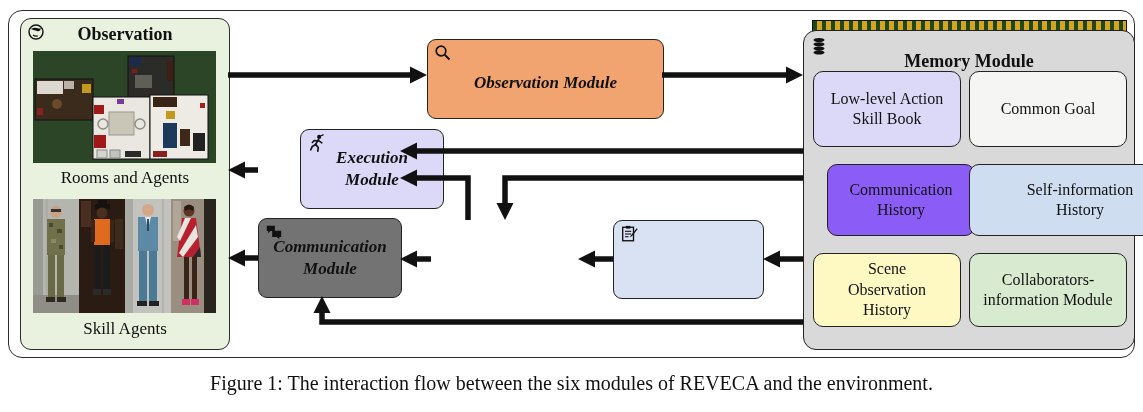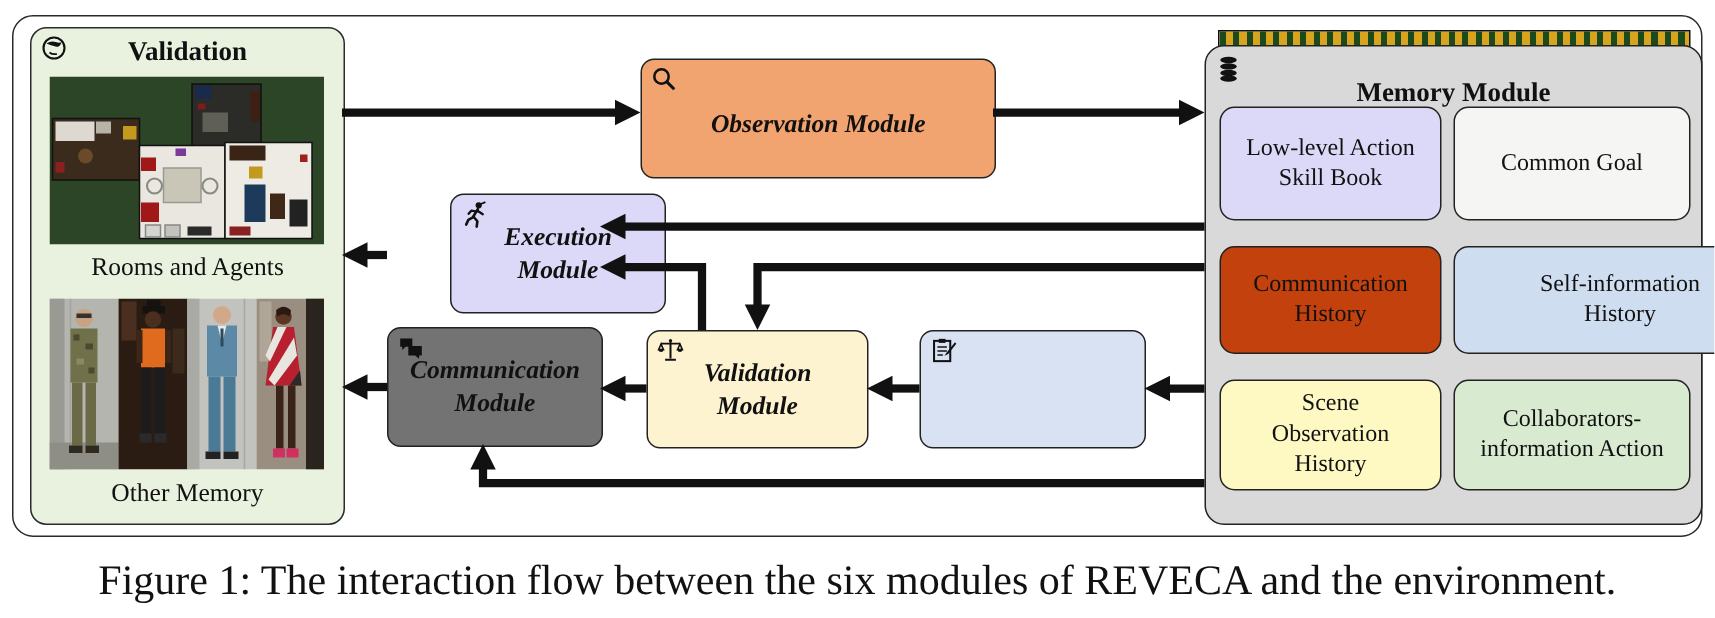--- a/index.html
+++ b/index.html
@@ -23,39 +23,39 @@
   
   #memory{left:803px;top:30px;width:330px;height:318px;border:1.8px solid #222;border-radius:13px;}
   #memory .title{width:100%;text-align:center;font-weight:bold;font-size:18px;margin-top:20px;}
   #ramstrip{left:812px;top:20px;width:313px;height:12px;border:1.6px solid #111;
     background:repeating-linear-gradient(90deg,#1d4a1d 0 4px,#d8a31f 4px 9px);}
   .mem-item{border:1.4px solid #222;border-radius:10px;display:flex;align-items:center;justify-content:center;text-align:center;}
   .mem-label{font-size:16px;line-height:1.28;}
   .mem-c1 .mem-label{max-width:114px;}
   .mem-c2 .mem-label{max-width:132px;}
   
-  #caption{left:0;top:372px;width:1143px;text-align:center;font-size:28px;}
+  #caption{left:0;top:372px;width:1143px;text-align:center;font-size:20px;}
   svg{display:block;}
 </style>
 </head>
 <body>
 
 <div id="canvas">
 
   <div id="frame" class="abs"></div>
 
   <div id="env" class="abs" style="background-color: rgb(232, 242, 223);">
     <span class="corner-icon">
       <svg width="18" height="18" viewBox="0 0 18 18">
         <circle cx="9" cy="9" r="7" fill="none" stroke="#111" stroke-width="1.4"></circle>
         <path d="M4 6 q3 -2 6 -1 q3 1 4 0 q-1 4 -4 3 q-4 -1 -6 -2 z" fill="#111"></path>
         <path d="M6 12 q2 1.5 5 1" stroke="#111" stroke-width="1.1" fill="none"></path>
       </svg>
     </span>
-    <div class="title">Validation</div>
+    <div class="title">Observation</div>
 
     <div class="abs" style="left:12px;top:32px;width:183px;height:112px;">
       <svg width="183" height="112" viewBox="0 0 183 112">
         <rect x="0" y="0" width="183" height="112" fill="#2c4526"></rect>
 
         <rect x="95" y="5" width="46" height="42" fill="#2b2b27" stroke="#111" stroke-width="1"></rect>
         <rect x="97" y="6" width="11" height="9" fill="#1a2a4a"></rect>
         <rect x="99" y="18" width="5" height="4" fill="#7c1d1d"></rect>
         <rect x="102" y="24" width="17" height="13" fill="#8a8a82" opacity="0.55"></rect>
         <rect x="134" y="10" width="6" height="20" fill="#3d1f14"></rect>
@@ -143,21 +143,21 @@
         <polygon points="149,19 163,19 168,58 144,58" fill="#b82030"></polygon>
         <polygon points="152,19 158,19 147,42 144,38" fill="#e8e4de"></polygon>
         <polygon points="163,26 165,38 150,58 146,54" fill="#e8e4de"></polygon>
         <polygon points="167,48 168,58 160,58" fill="#2a2a2a"></polygon>
         <rect x="151" y="58" width="5" height="42" fill="#3a2318"></rect>
         <rect x="159" y="58" width="5" height="42" fill="#3a2318"></rect>
         <rect x="149" y="100" width="8" height="6" fill="#d03060"></rect>
           <rect x="158" y="100" width="8" height="6" fill="#d03060"></rect>
       </svg>
     </div>
-    <div class="abs env-label" style="top:300px;">Other Memory</div>
+    <div class="abs env-label" style="top:300px;">Skill Agents</div>
   </div>
 
   <div class="abs module" style="left: 427px; top: 39px; width: 235px; height: 78px; background-color: rgb(242, 164, 112);">
     <span class="corner-icon">
       <svg width="18" height="18" viewBox="0 0 18 18">
         <circle cx="7" cy="7" r="4.8" fill="none" stroke="#111" stroke-width="1.7"></circle>
         <line x1="10.6" y1="10.6" x2="15.5" y2="15.5" stroke="#111" stroke-width="2"></line>
       </svg>
     </span>
     <div class="mod-label" style="margin-top:8px;">Observation Module</div>
@@ -181,35 +181,20 @@
     <span class="corner-icon">
       <svg width="18" height="18" viewBox="0 0 20 20">
         <path d="M2 3 h9 v6 h-5 l-2.5 2.5 v-2.5 h-1.5 Z" fill="#111"></path>
         <path d="M8 8.5 h10 v7 h-2 v2.5 l-3 -2.5 h-5 Z" fill="#111"></path>
         <rect x="8.8" y="9.3" width="8.4" height="5.4" fill="#111"></rect>
       </svg>
     </span>
     <div class="mod-label wide">Communication Module</div>
   </div>
 
-  <div class="abs module" style="left: 431px; top: 220px; width: 146px; height: 77px; background-color: rgb(253, 243, 208);">
-    <span class="corner-icon">
-      <svg width="18" height="18" viewBox="0 0 20 20">
-        <line x1="10" y1="2.5" x2="10" y2="15.5" stroke="#111" stroke-width="1.5"></line>
-        <line x1="6" y1="16.5" x2="14" y2="16.5" stroke="#111" stroke-width="1.5"></line>
-        <line x1="3" y1="4.5" x2="17" y2="4.5" stroke="#111" stroke-width="1.4"></line>
-        <circle cx="10" cy="2.3" r="1.2" fill="#111"></circle>
-        <path d="M3 4.8 L1.2 9 h3.6 Z" fill="none" stroke="#111" stroke-width="1.2"></path>
-        <path d="M1.2 9 a1.8 1.8 0 0 0 3.6 0" fill="#111"></path>
-        <path d="M17 4.8 L15.2 9 h3.6 Z" fill="none" stroke="#111" stroke-width="1.2"></path>
-        <path d="M15.2 9 a1.8 1.8 0 0 0 3.6 0" fill="#111"></path>
-      </svg>
-    </span>
-    <div class="mod-label two-line">Validation Module</div>
-  </div>
 
   <div class="abs module" style="left: 613px; top: 220px; width: 149px; height: 77px; background-color: rgb(217, 226, 243);">
     <span class="corner-icon">
       <svg width="18" height="18" viewBox="0 0 20 20">
         <rect x="3" y="2.5" width="12" height="15" fill="none" stroke="#111" stroke-width="1.5"></rect>
         <rect x="6.5" y="1" width="5" height="3" fill="#111"></rect>
         <line x1="5.5" y1="7" x2="12.5" y2="7" stroke="#111" stroke-width="1.2"></line>
         <line x1="5.5" y1="10" x2="12.5" y2="10" stroke="#111" stroke-width="1.2"></line>
         <line x1="5.5" y1="13" x2="9.5" y2="13" stroke="#111" stroke-width="1.2"></line>
         <path d="M18.5 3.5 L12.5 11 l-1.8 2.6 l2.8 -1.4 l6 -7.5 Z" fill="#111"></path>
@@ -228,31 +213,31 @@
       </svg>
     </span>
     <div class="title">Memory Module</div>
 
     <div class="abs mem-item mem-c1" style="left: 9px; top: 40px; width: 146px; height: 74px; background-color: rgb(220, 217, 248);">
       <div class="mem-label">Low-level Action Skill Book</div>
     </div>
     <div class="abs mem-item mem-c2" style="left: 165px; top: 40px; width: 156px; height: 74px; background-color: rgb(245, 245, 244);">
       <div class="mem-label">Common Goal</div>
     </div>
-    <div class="abs mem-item mem-c1" style="left: 9px; top: 133px; width: 146px; height: 70px; background-color: #c2410c;">
+    <div class="abs mem-item mem-c1" style="left: 23px; top: 133px; width: 146px; height: 70px; background-color: #8b5cf6;">
       <div class="mem-label">Communication History</div>
     </div>
     <div class="abs mem-item mem-c2" style="left: 165px; top: 133px; width: 156px; height: 70px; background-color: rgb(207, 221, 240); padding-left: 32px;">
       <div class="mem-label">Self-information History</div>
     </div>
     <div class="abs mem-item mem-c1" style="left: 9px; top: 222px; width: 146px; height: 72px; background-color: #fef9c3;">
       <div class="mem-label">Scene Observation History</div>
     </div>
     <div class="abs mem-item mem-c2" style="left: 165px; top: 222px; width: 156px; height: 72px; background-color: rgb(216, 234, 208);">
-      <div class="mem-label">Collaborators-information Action</div>
+      <div class="mem-label">Collaborators-information Module</div>
     </div>
   </div>
 
   <svg class="abs" style="left:0;top:0;pointer-events:none;" width="1143" height="412" viewBox="0 0 1143 412">
     <g stroke="#111" stroke-width="5.5" fill="none">
       <path d="M228 75 H 411"></path>
       <path d="M662 75 H 788"></path>
       <path d="M803 151 H 415"></path>
       <path d="M468 220 V 178 H 415"></path>
       <path d="M803 178 H 505 V 206"></path>

